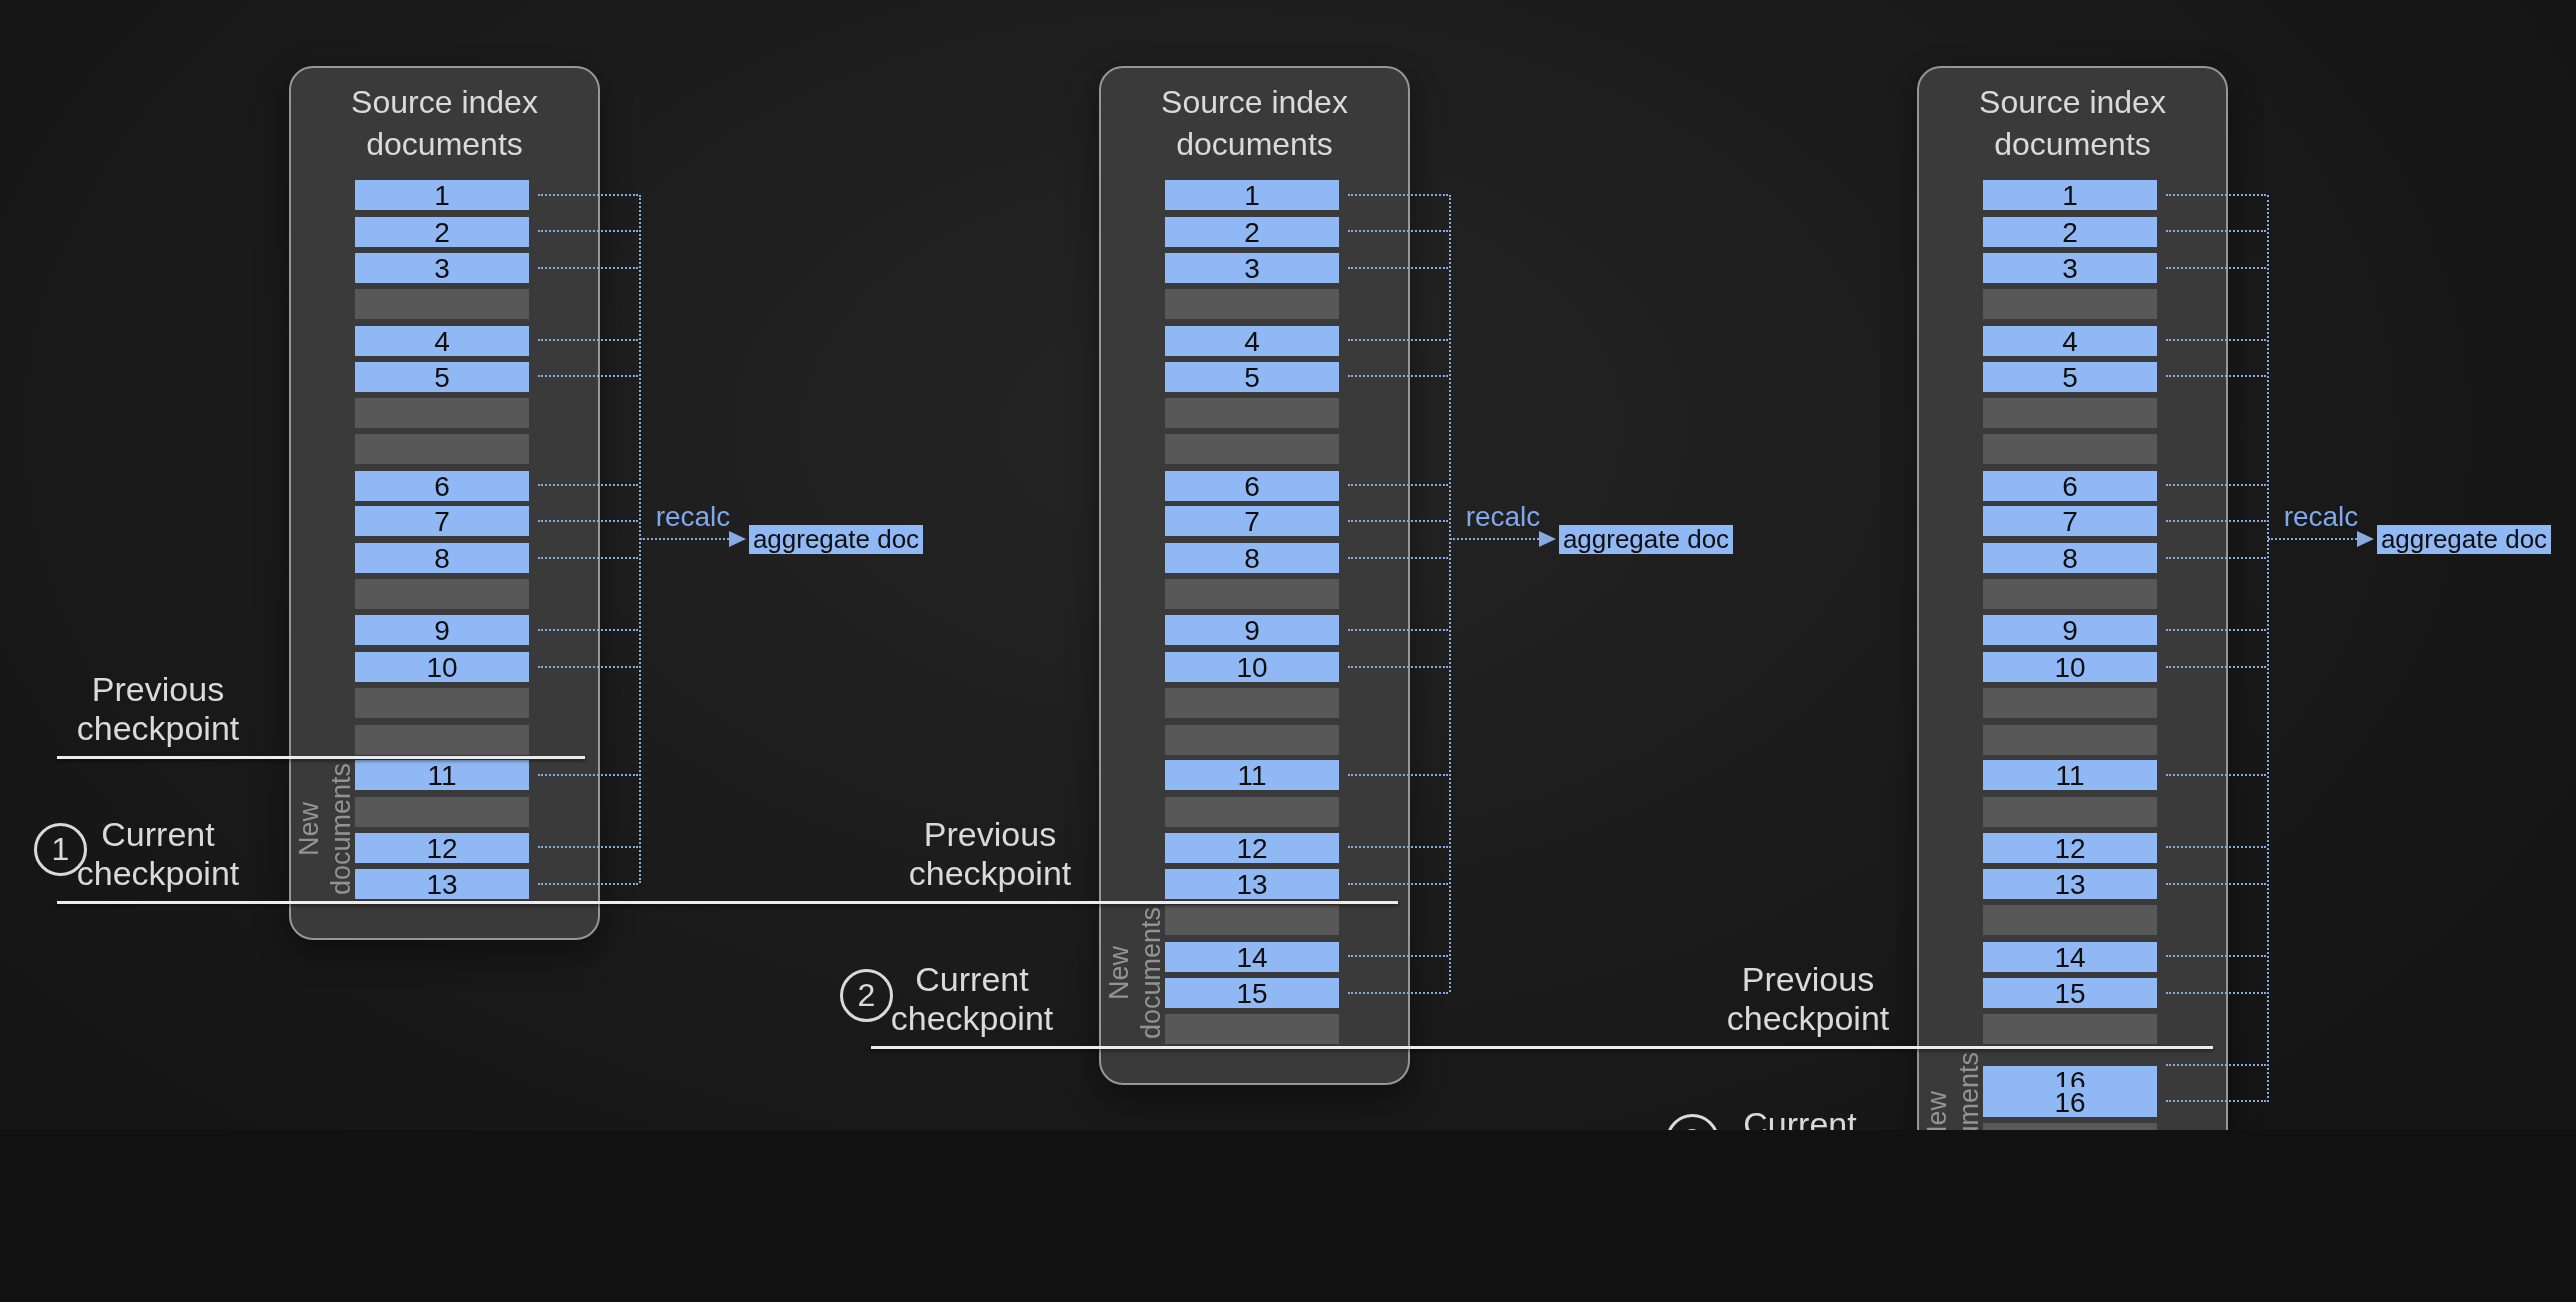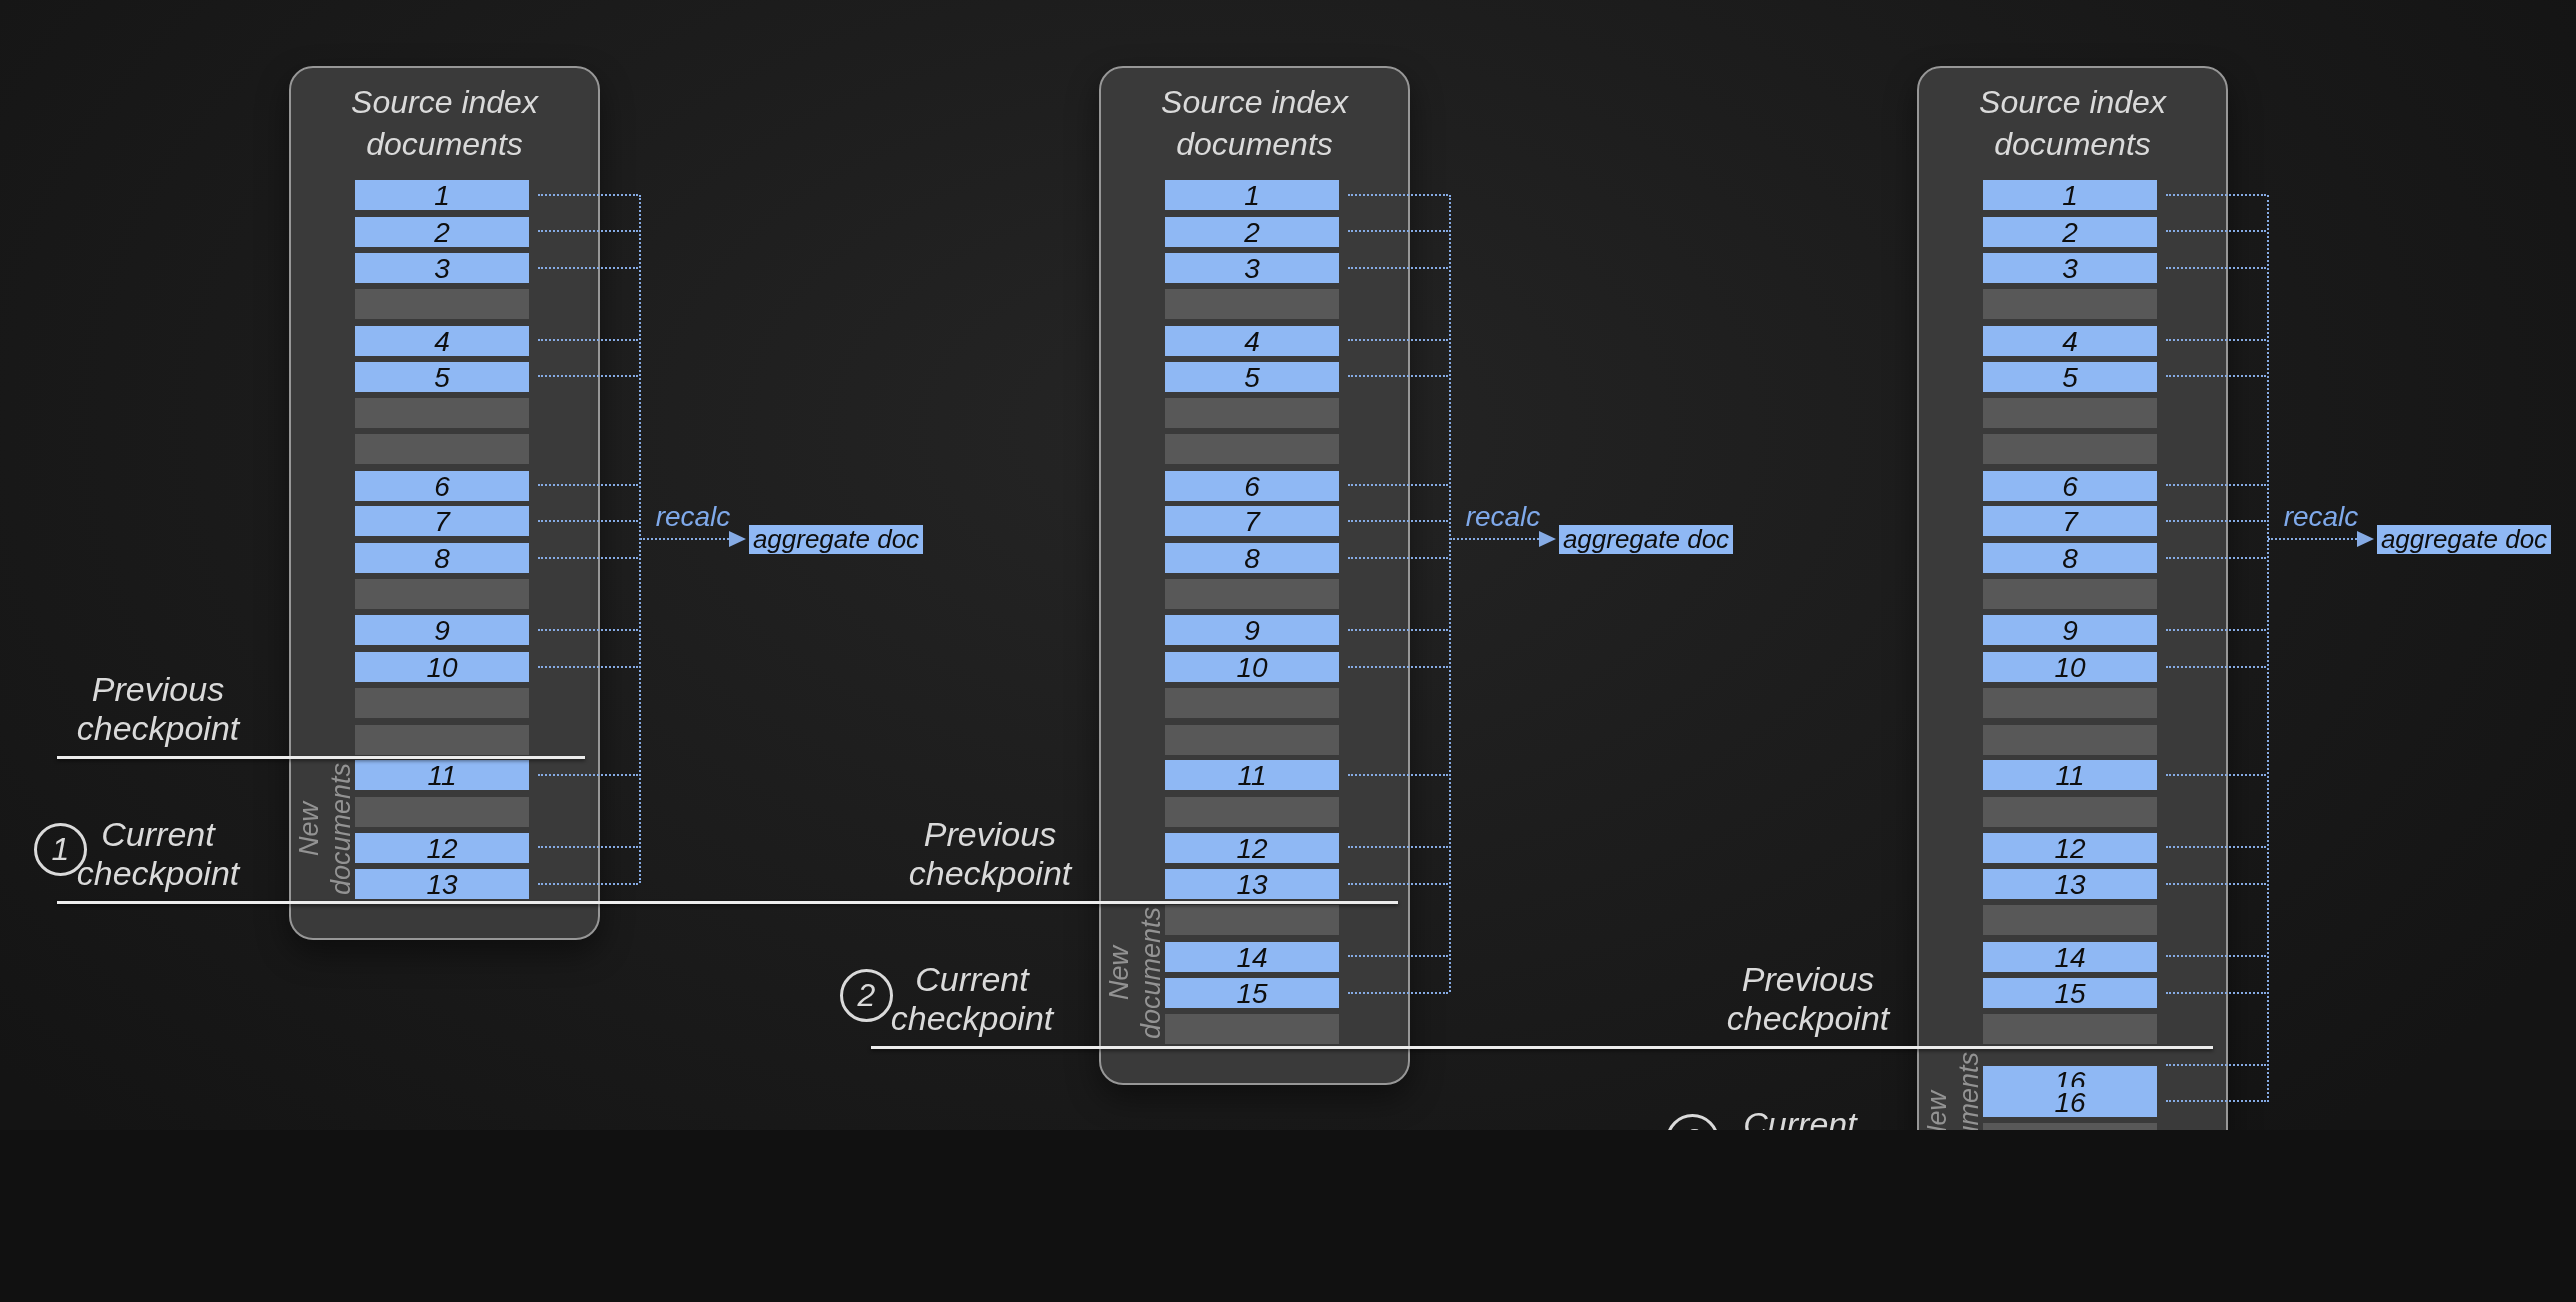--- a/index.html
+++ b/index.html
@@ -1,20 +1,19 @@
 <!DOCTYPE html>
 <html style="font-size:15px"><head>
 <meta charset="utf-8">
 <style>
   html,body{margin:0;padding:0;background:#111;}
   .stage{
     position:relative;width:2576px;height:1130px;overflow:hidden;
     background:radial-gradient(1592px 984px at 47% 38%, #252525 0%, #1d1d1d 45%, #141414 100%);
     font-family:"Liberation Sans", sans-serif;
-    font-style:italic;
   }
   .panel{
     position:absolute;top:66px;width:311px;box-sizing:border-box;
     background:#3a3a3a;border:2.8px solid #979797;border-radius:24px;
     box-shadow:0 13px 32px rgba(0,0,0,.45);z-index:1;
   }
   .panel-title{position:absolute;top:13px;left:0;right:0;text-align:center;
     color:#dadada;font-size:32px;line-height:42px;}
   .doc-row{position:absolute;left:64px;width:174px;height:30px;
     text-align:center;font-size:28px;line-height:31px;color:#0e0e0e;}

